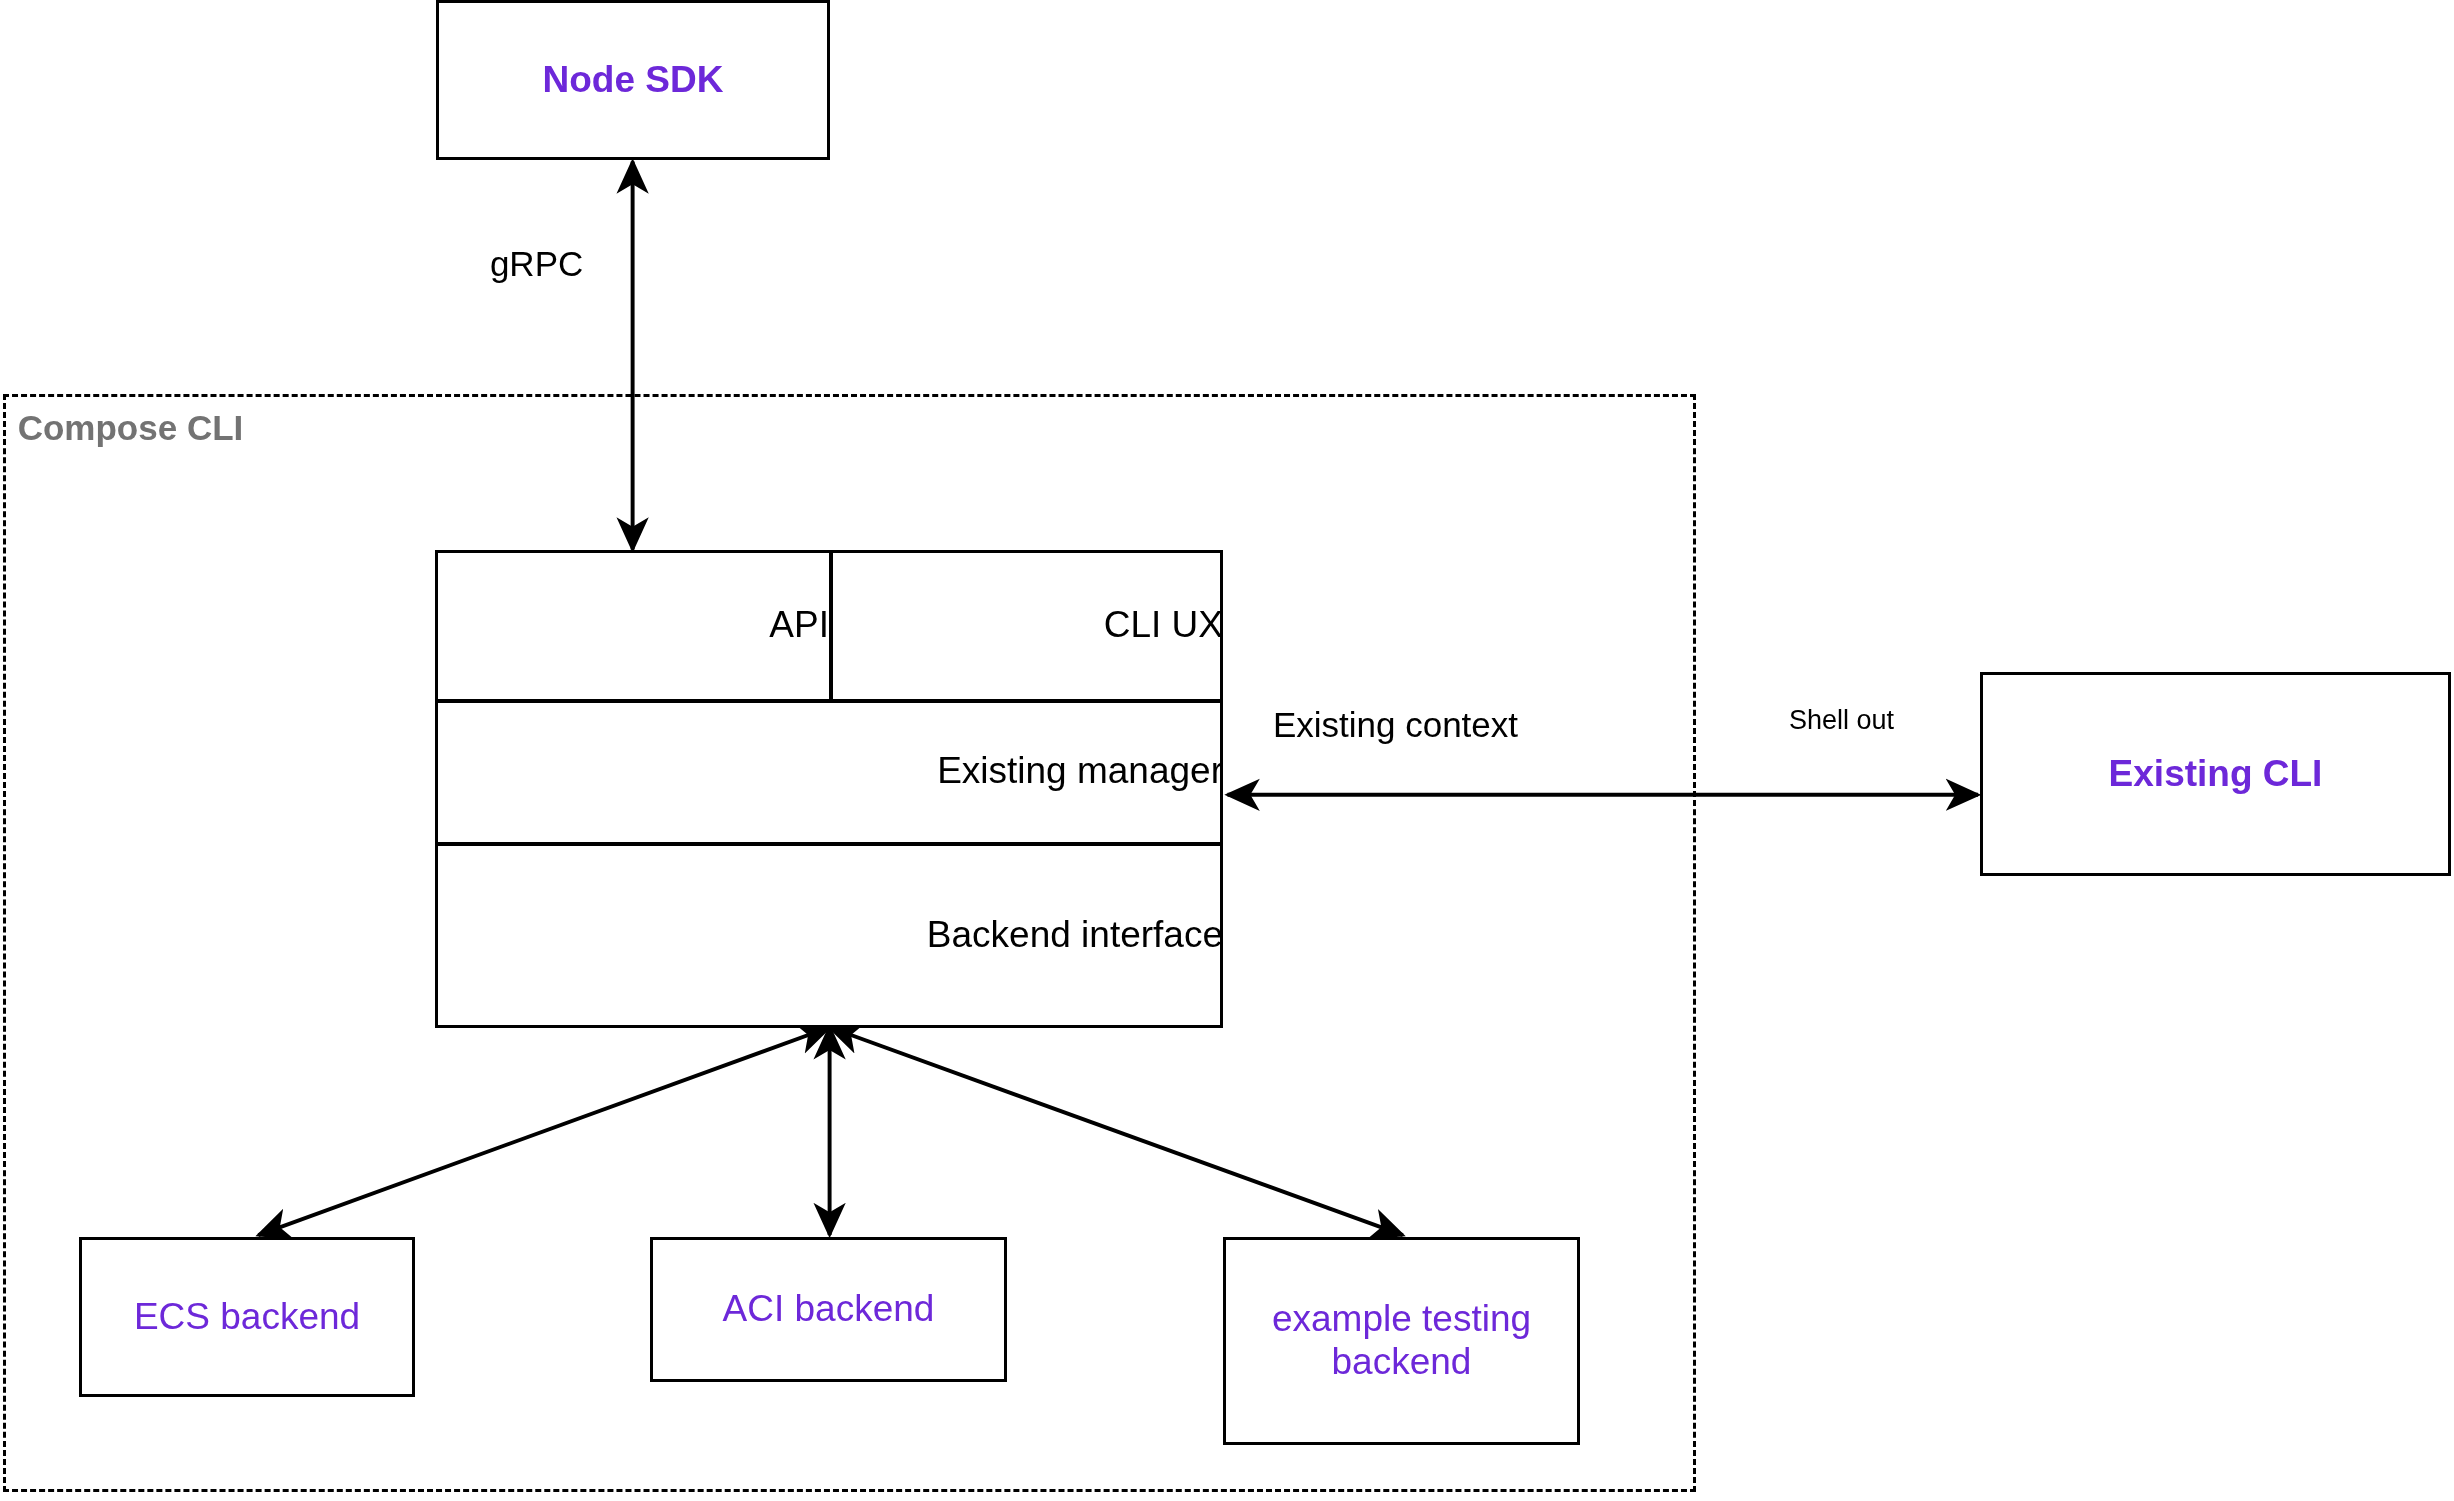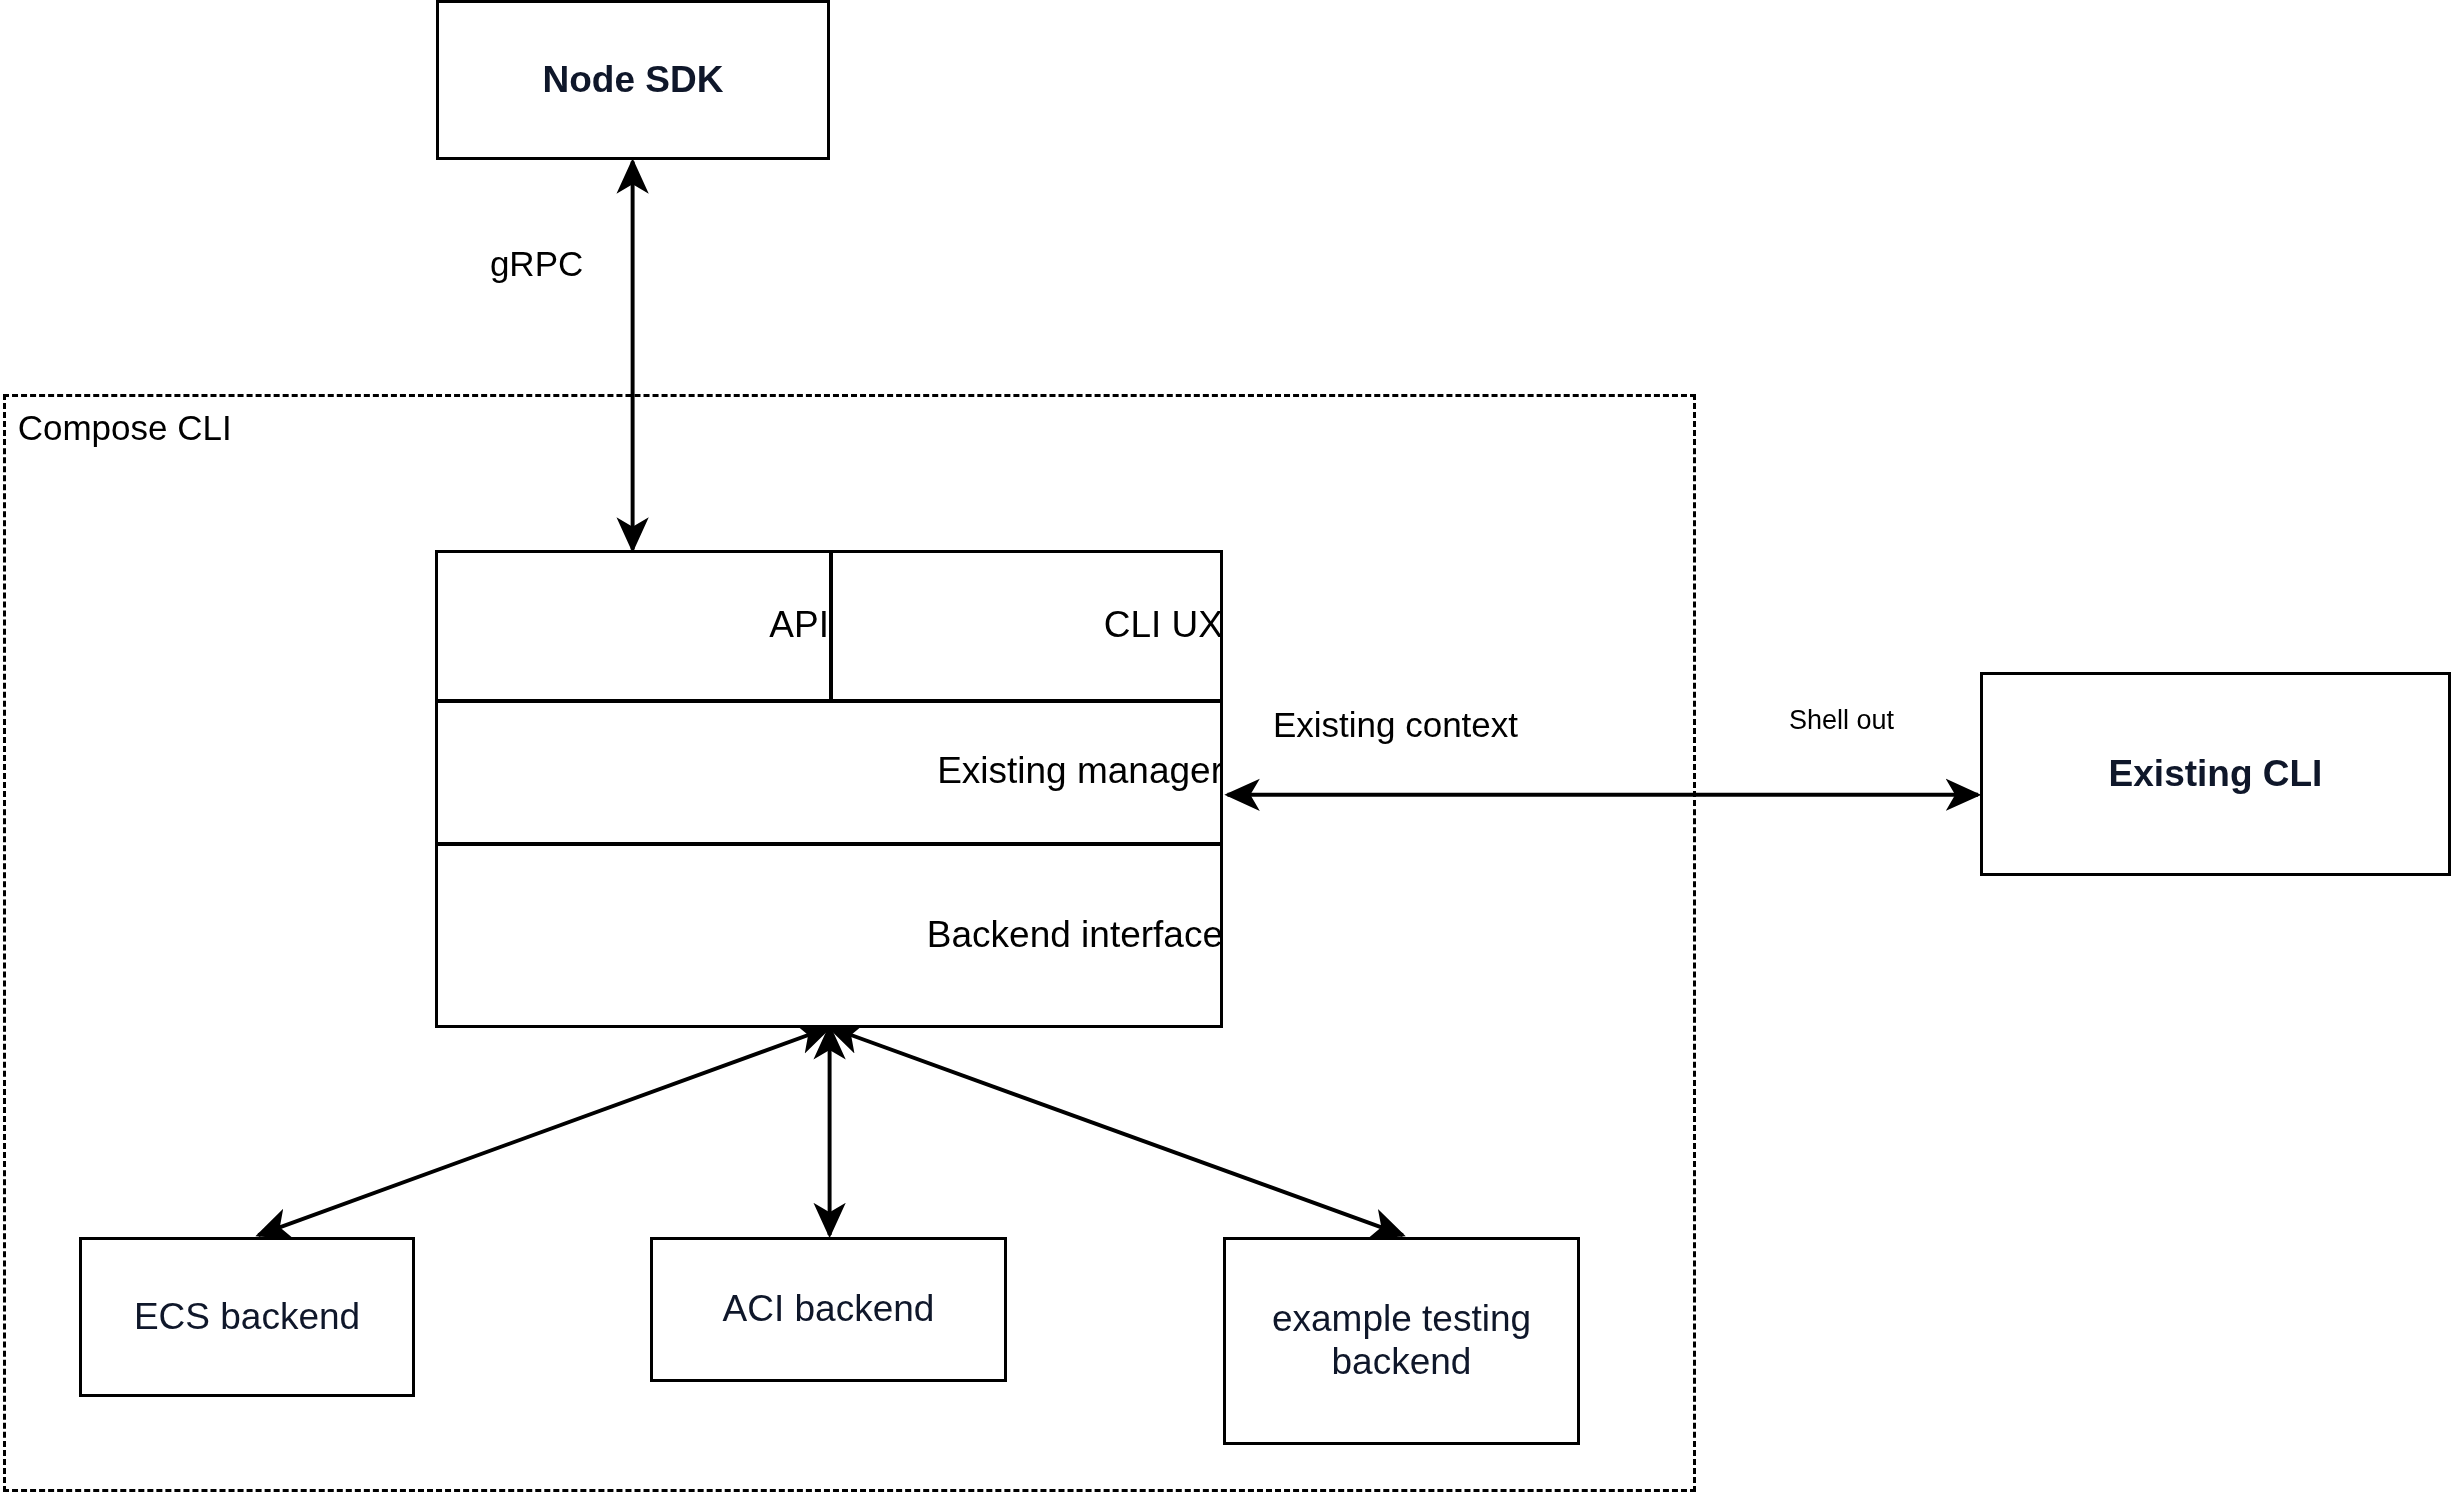--- a/index.html
+++ b/index.html
@@ -25,34 +25,34 @@
   }
   .node {
     position: absolute;
     box-sizing: border-box;
     border: 3.9px solid #000000;
     background: #ffffff;
     display: flex;
     align-items: center;
     justify-content: center;
     text-align: center;
-    color: #0f172a;
+    color: #6d28d9;
     line-height: 1.15;
   }
   .node-bold { font-weight: bold; }
   .group-box {
     position: absolute;
     box-sizing: border-box;
     border: 3.9px dashed #000000;
     background: transparent;
   }
   .group-label {
     position: absolute;
-    font-weight: normal;
-    color: #000000;
+    font-weight: bold;
+    color: #737373;
     white-space: nowrap;
   }
   .edge-label {
     position: absolute;
     color: #000000;
     white-space: nowrap;
     background: #ffffff;
     padding: 0 3.9px;
   }
   .stack {

